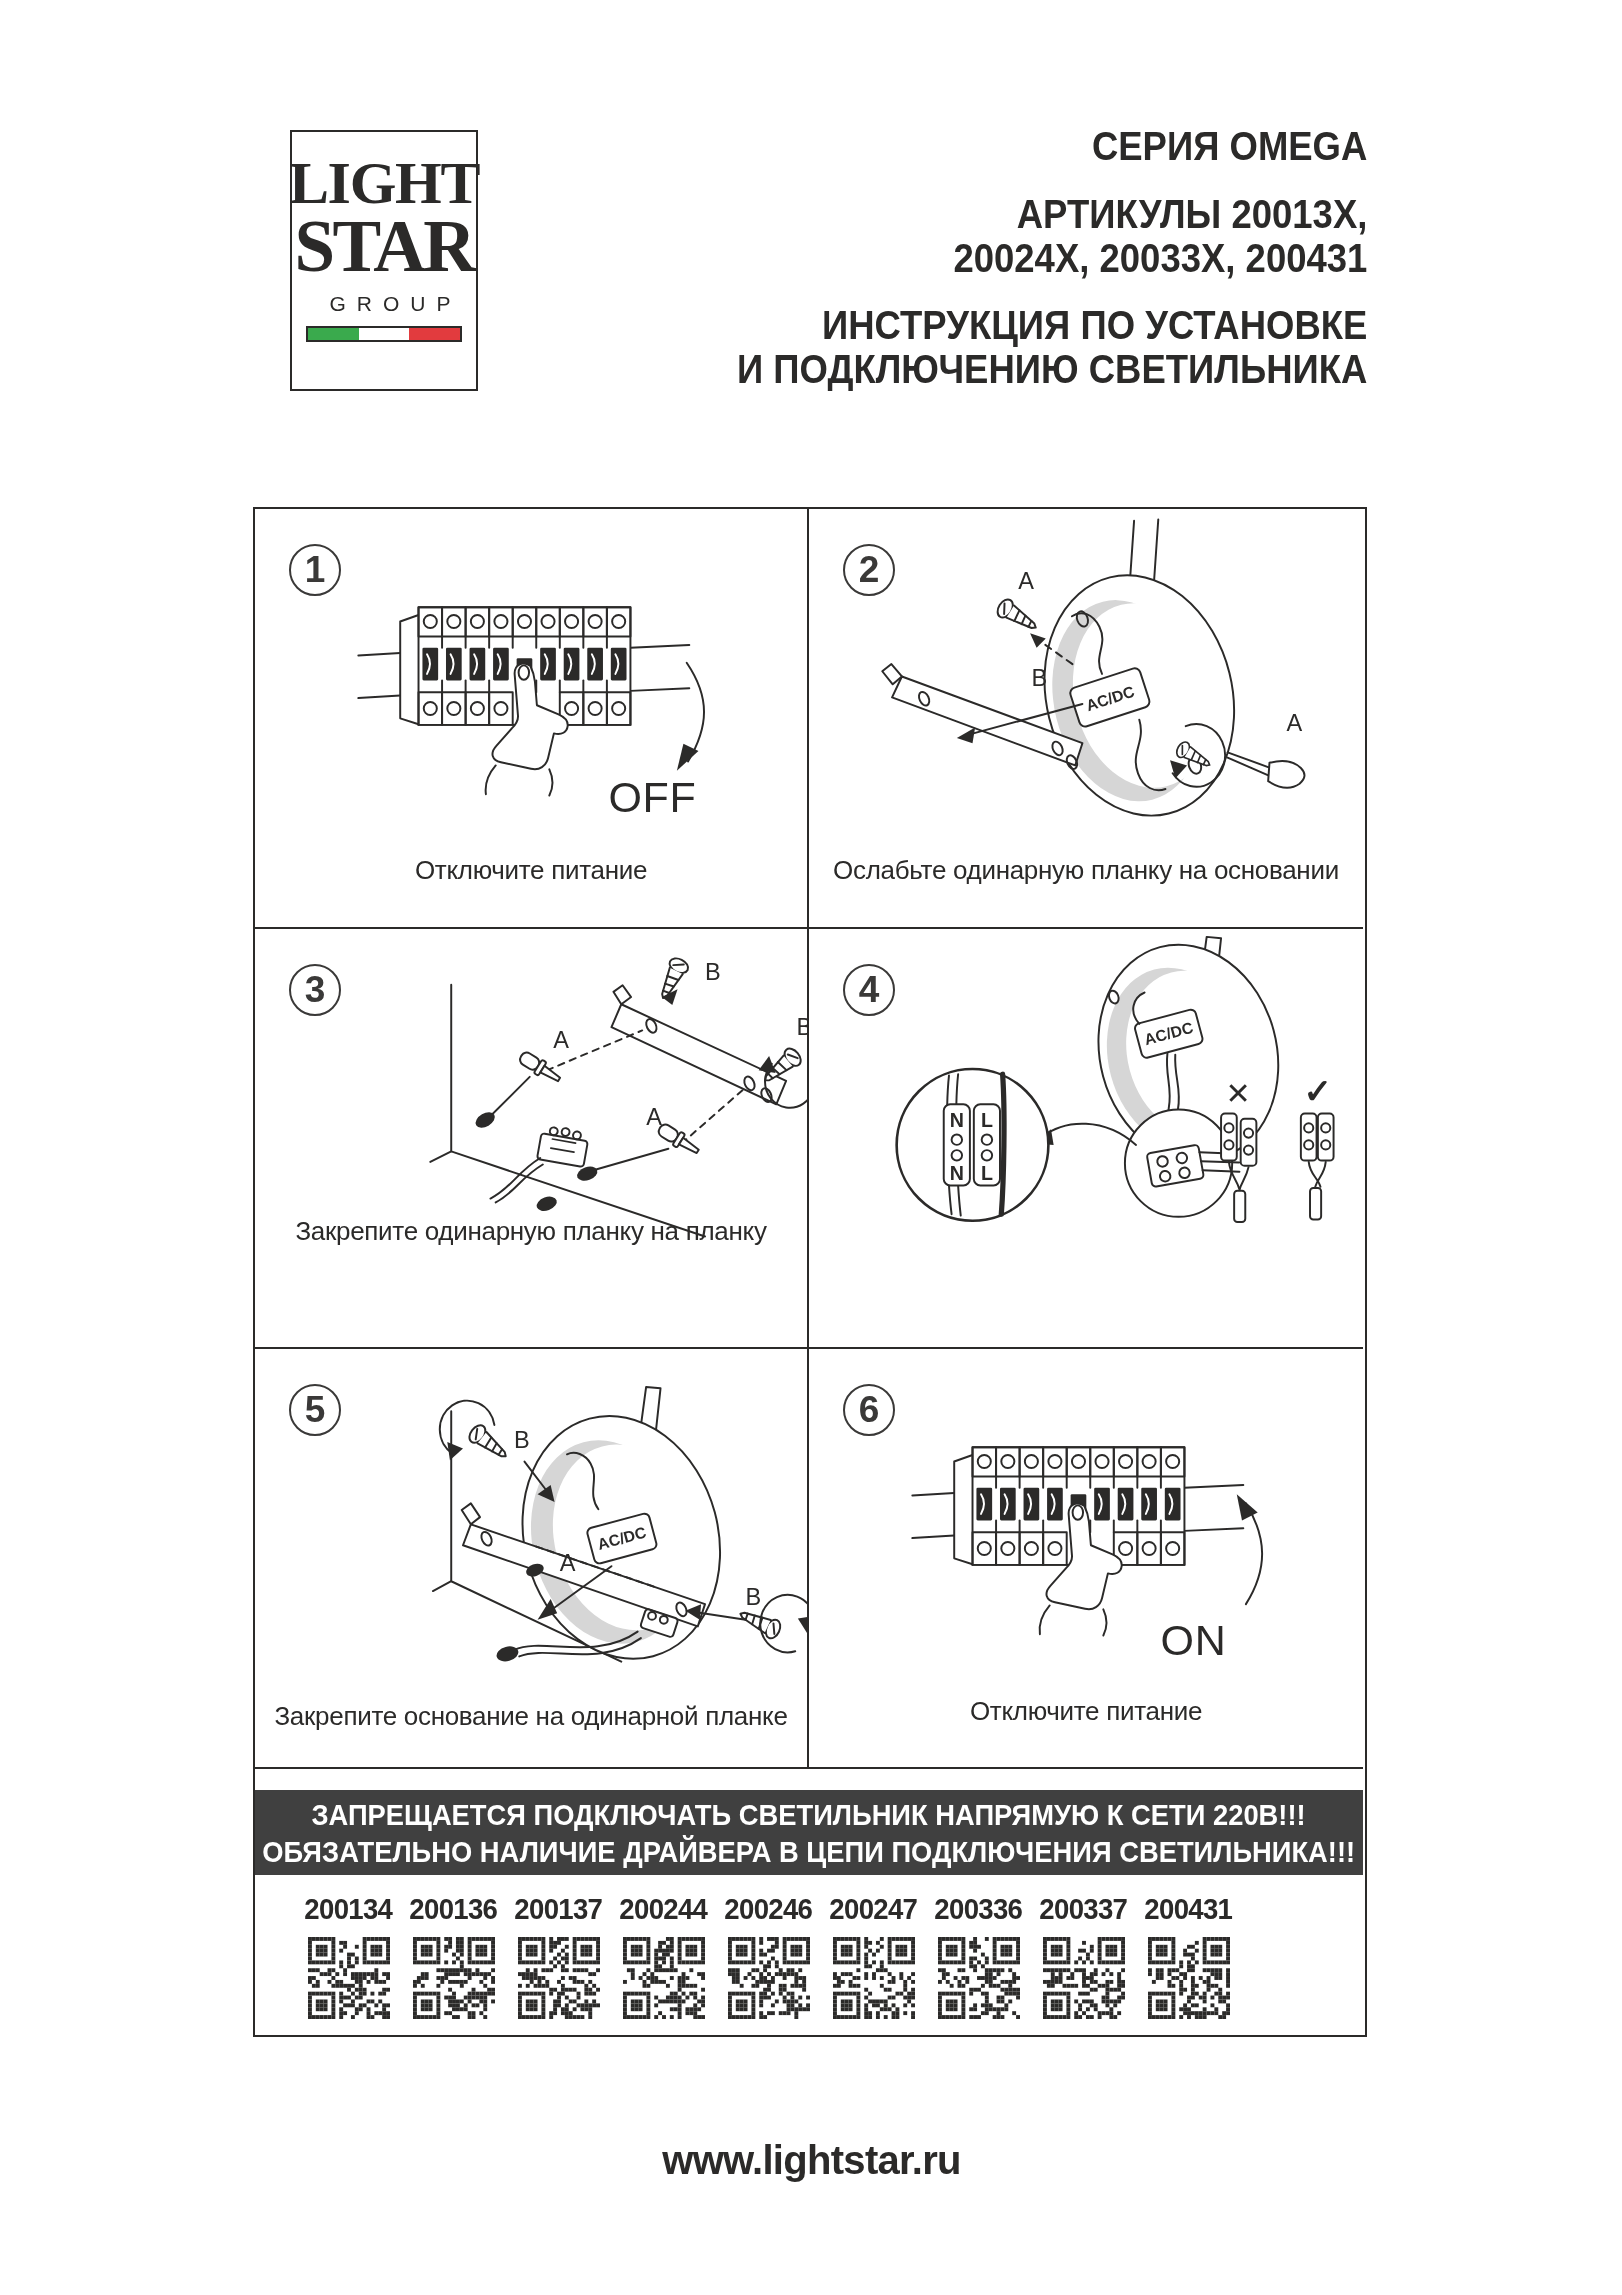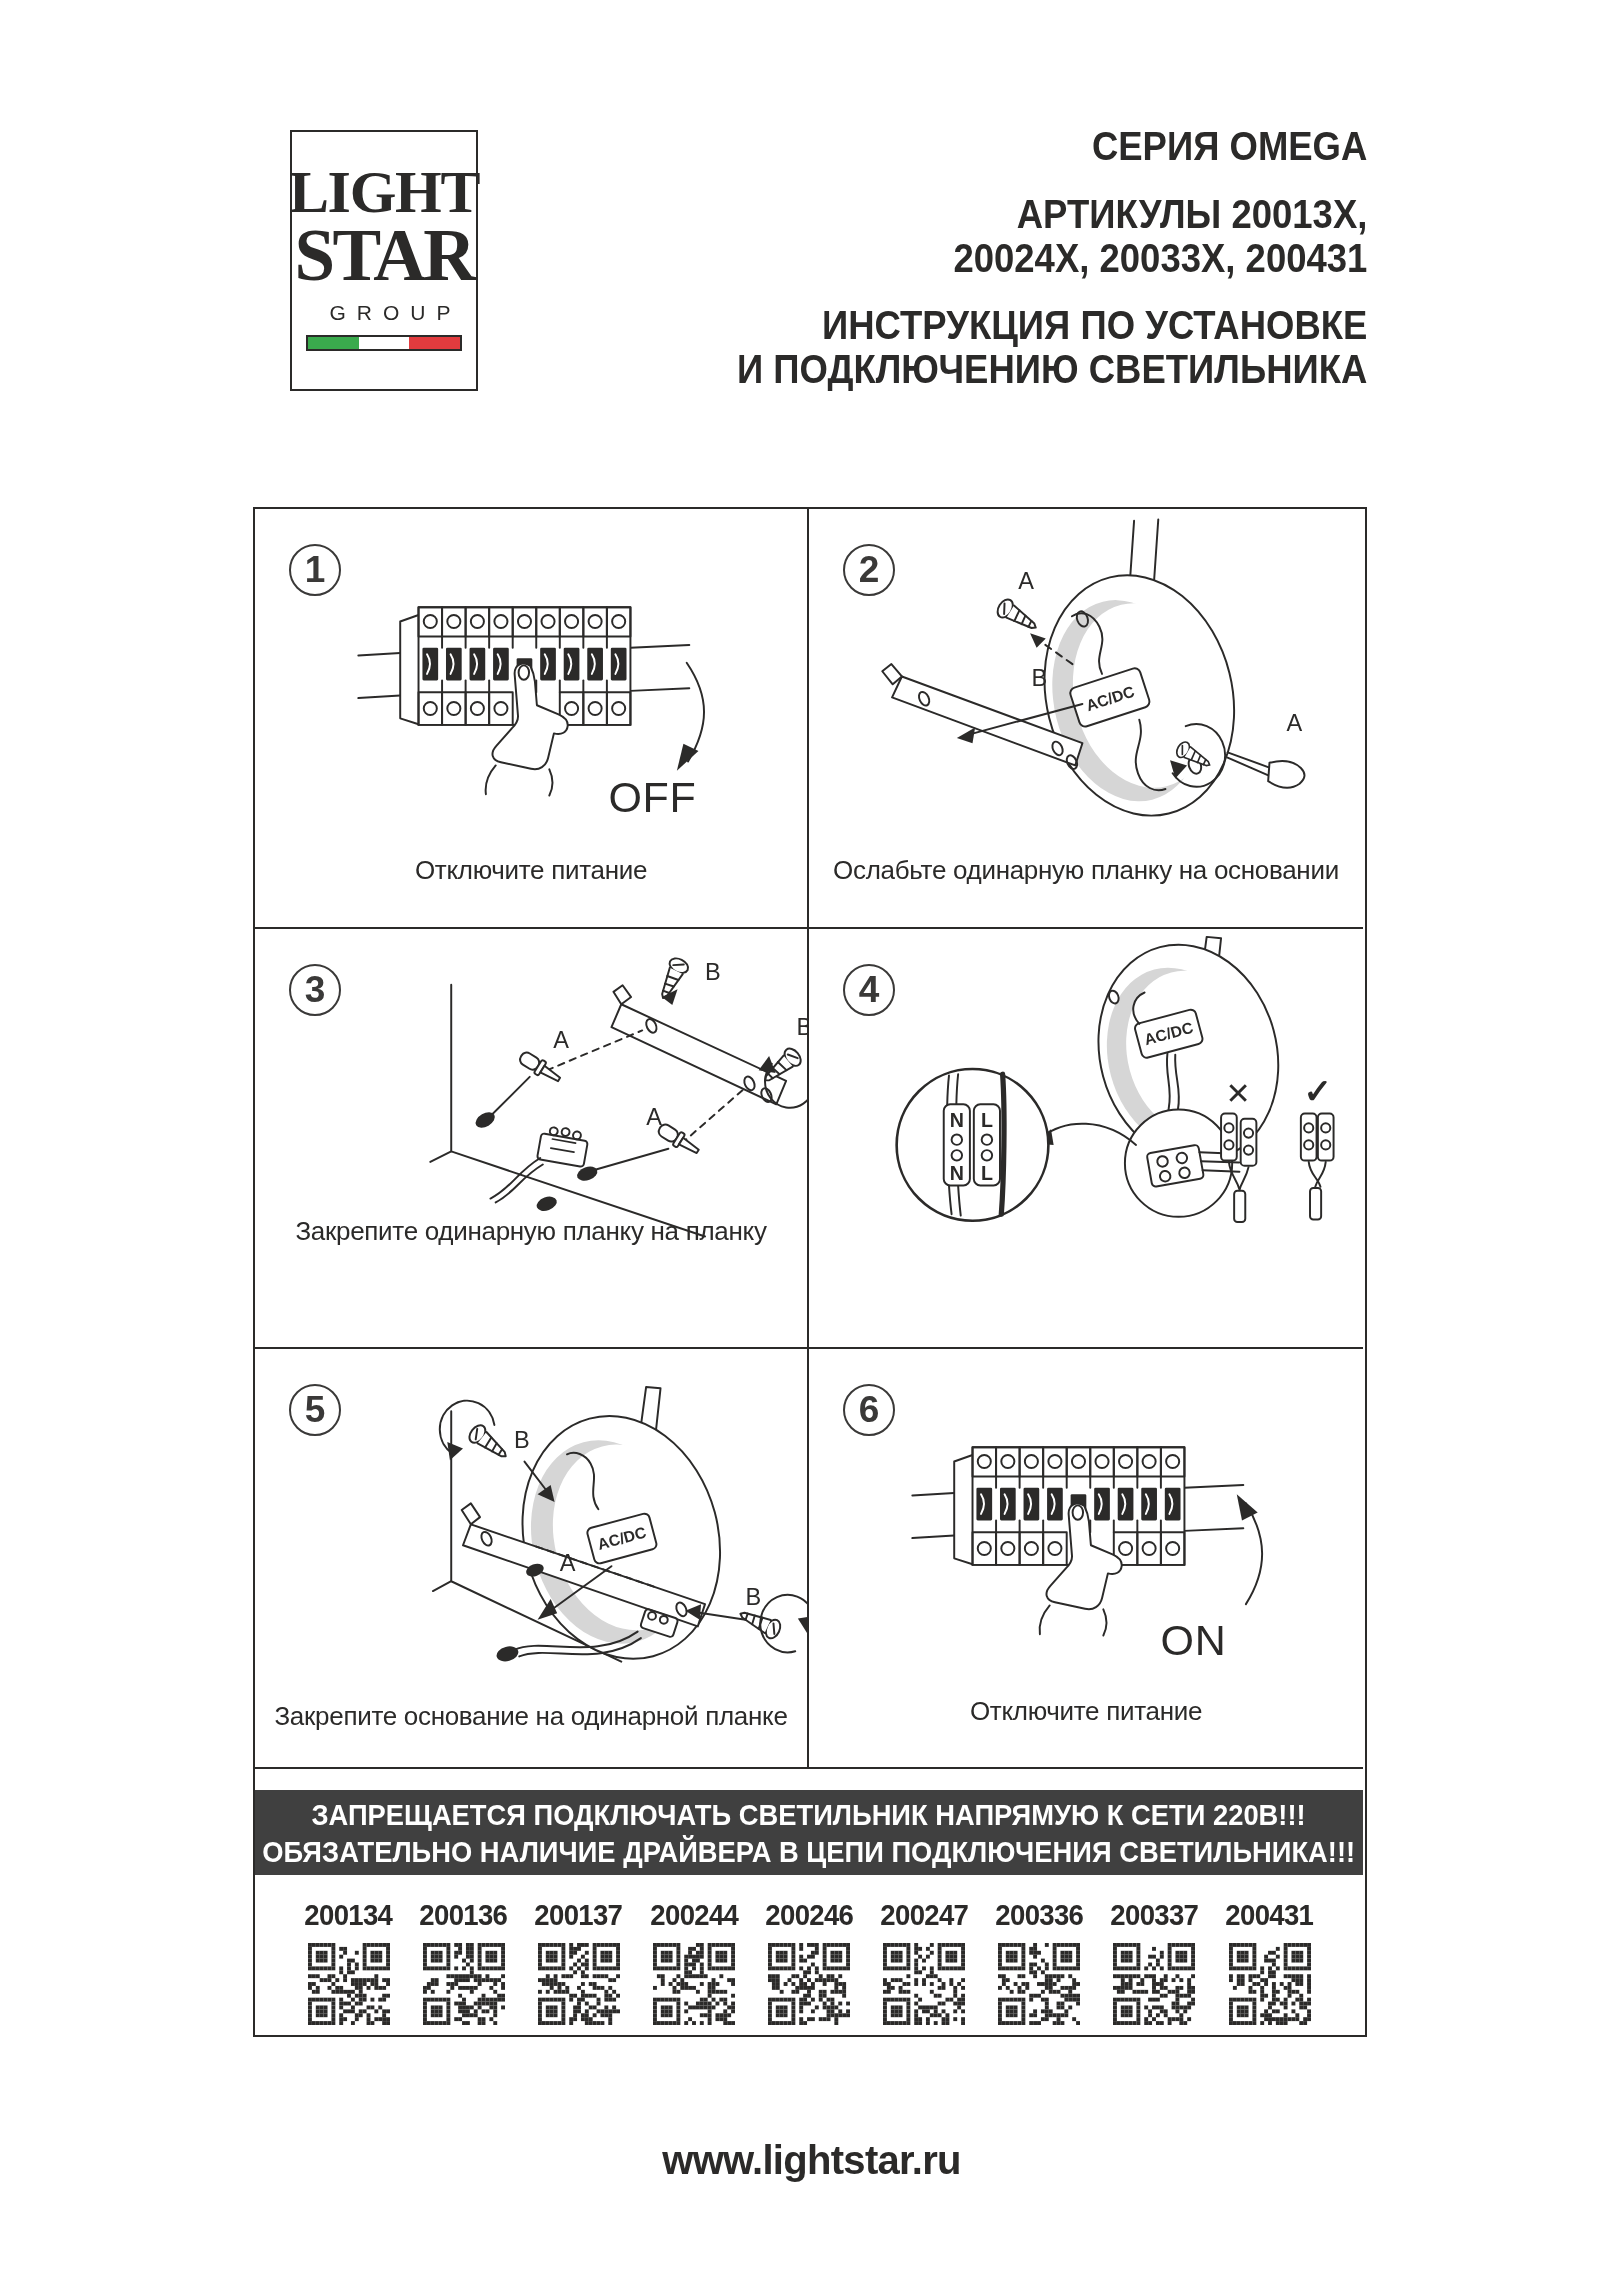--- a/index.html
+++ b/index.html
@@ -6,21 +6,21 @@
   html,body { background:#e8e8e8; }
   .page {
     position:relative; width:1623px; height:2295px; background:#ffffff;
     font-family:"Liberation Sans", sans-serif; color:#2b2a29; overflow:hidden;
   }
   
   .logo-box {
     position:absolute; left:290px; top:130px; width:188px; height:261px;
     border:2.6px solid #2b2a29; display:flex; flex-direction:column; align-items:center;
   }
-  .logo-light { margin-top:33px; font-family:"Liberation Serif", serif; font-weight:700; font-size:60px; line-height:0.92; letter-spacing:-1.3px; }
+  .logo-light { margin-top:24px; font-family:"Liberation Serif", serif; font-weight:700; font-size:60px; line-height:0.92; letter-spacing:-1.3px; }
   .logo-star  { font-family:"Liberation Serif", serif; font-weight:700; font-size:73px; line-height:0.98; letter-spacing:-2.6px; }
   .logo-group { margin-top:9.2px; font-size:21px; font-weight:400; letter-spacing:11px; margin-left:23px; }
   .logo-flag  { margin-top:10.5px; width:156px; height:15.7px; border:2px solid #2b2a29; display:flex; }
   .logo-flag span { flex:1 1 0; }
   
   .header {
     position:absolute; right:256px; top:124px; text-align:right; font-weight:700;
     font-size:41px; line-height:44px; transform:scaleX(0.89); transform-origin:100% 0;
     white-space:nowrap;
   }
@@ -48,21 +48,21 @@
   
   .warning-bar {
     position:absolute; left:0; top:1281px; width:1108px; height:85px; background:#404040;
     color:#ffffff; display:flex; flex-direction:column; justify-content:center; align-items:center;
     font-weight:700; font-size:29.4px; line-height:37px; text-align:center;
   }
   .warning-bar > div { transform:scaleX(0.93); white-space:nowrap; }
   
   .qr-row {
     position:absolute; left:0; top:1366px; width:1108px; height:158px;
-    display:flex; justify-content:space-between; padding:24px 41px 0 41px;
+    display:flex; justify-content:flex-start; padding:18px 41px 0 41px;
   }
   .qr-item { display:flex; flex-direction:column; align-items:center; width:105px; }
   .qr-label { font-size:29px; font-weight:700; letter-spacing:-0.7px; transform:scaleX(0.95); }
   .qr-item svg { margin-top:10.5px; width:82px; height:82px; }
   .qr-item svg rect { fill:#2b2a29; }
   
   .footer { position:absolute; left:0; top:2138px; width:100%; text-align:center; font-size:40px; font-weight:700; letter-spacing:-0.7px; }
 </style>
 </head>
 <body>

